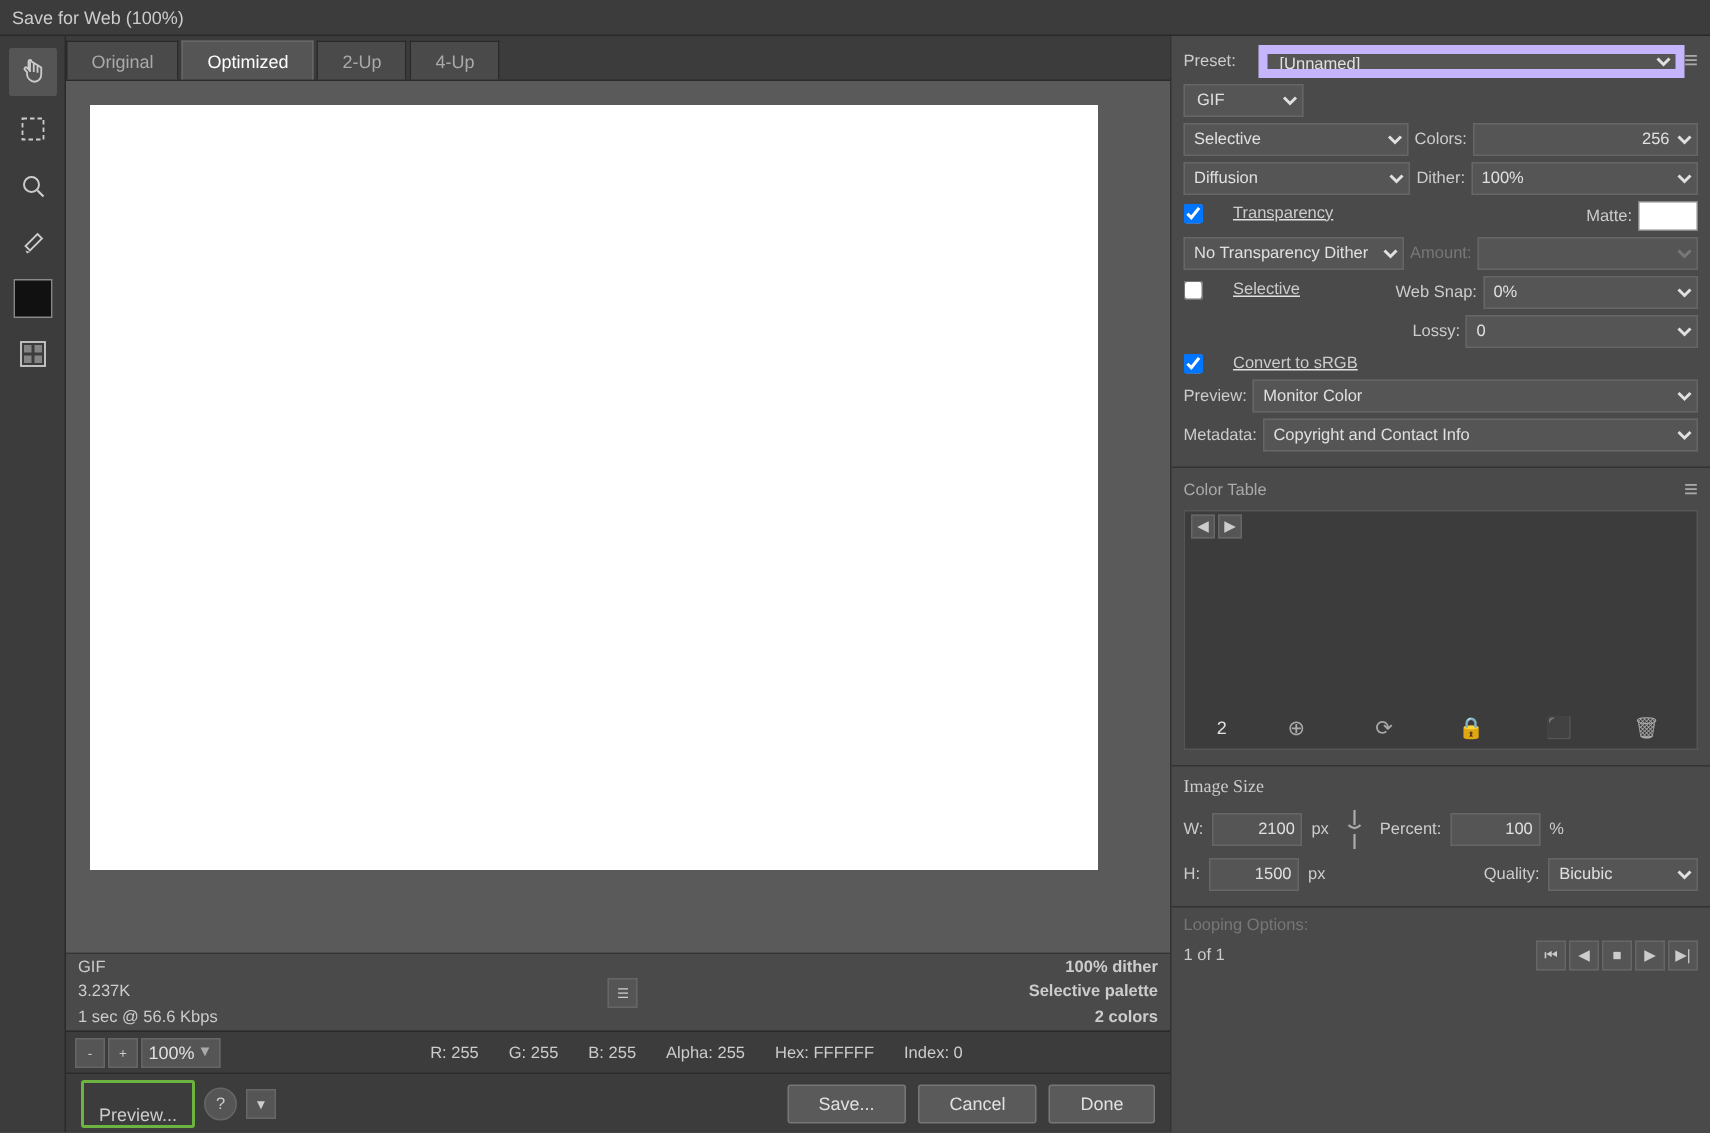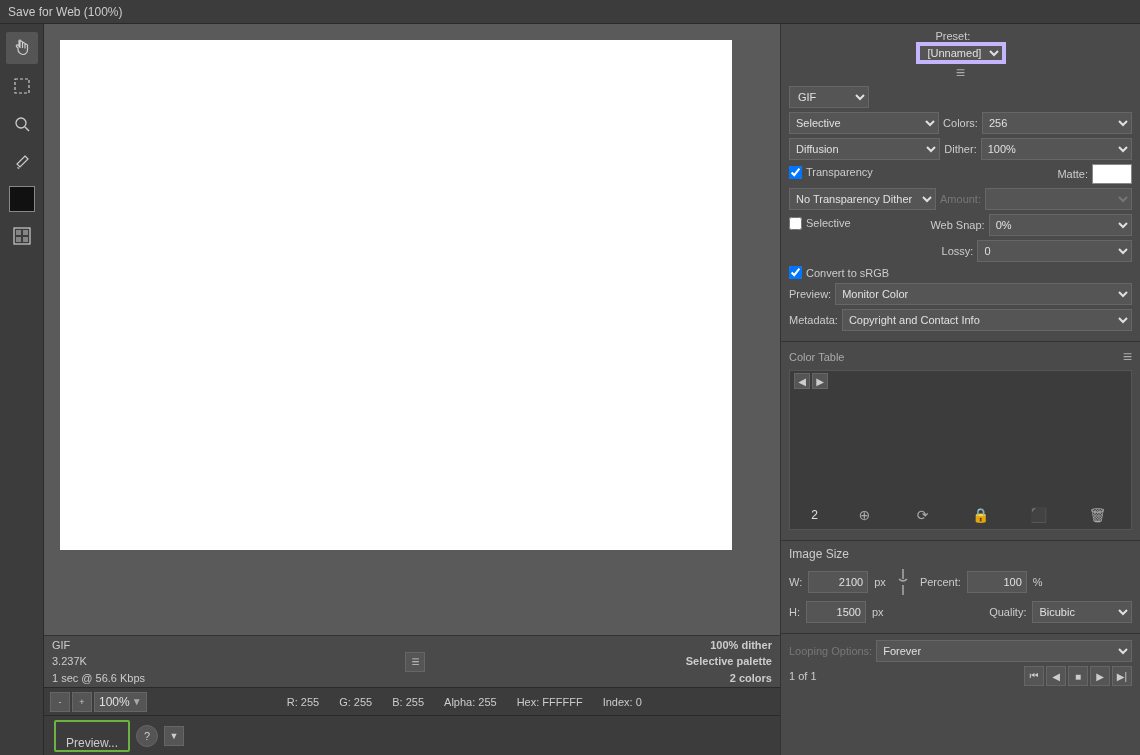--- a/index.html
+++ b/index.html
@@ -205,31 +205,30 @@
     }
     .right-section {
       padding: 6px 8px;
       border-bottom: 1px solid #333;
     }
     .preset-row {
       display: flex;
       align-items: center;
       justify-content: space-between;
       margin-bottom: 4px;
-      flex-direction: column;
     }
     .preset-label {
       font-size: 11px;
       color: #ccc;
       width: 50px;
     }
     .preset-select {
       flex: 1;
       background: #555;
-      border: 4px solid #c4b5fd;
+      border: 6px solid #c4b5fd;
       color: #e0e0e0;
       height: 22px;
       font-size: 11px;
       padding: 0 4px;
     }
     .format-row {
       margin-bottom: 4px;
     }
     .setting-row {
       display: flex;
@@ -256,23 +255,23 @@
       border: 1px solid #666;
       color: #e0e0e0;
       height: 22px;
       font-size: 11px;
       padding: 0 4px;
       width: 60px;
       text-align: right;
     }
     .checkbox-row {
       display: flex;
-      align-items: center;
-      gap: 4px;
+      gap: 20px;
       margin-bottom: 4px;
+      text-decoration: underline;
     }
     .checkbox-row input[type=checkbox] {
       width: 13px;
       height: 13px;
       cursor: pointer;
     }
     .matte-box {
       width: 40px;
       height: 20px;
       background: white;
@@ -337,20 +336,21 @@
       justify-content: center;
     }
     .image-size-section {
       padding: 6px 8px;
       border-bottom: 1px solid #333;
     }
     .image-size-title {
       font-size: 12px;
       color: #ccc;
       margin-bottom: 6px;
+      font-family: Liberation Serif, serif;
     }
     .animation-section {
       padding: 6px 8px;
     }
     .animation-title {
       font-size: 12px;
       color: #ccc;
       margin-bottom: 4px;
     }
     .anim-row {
@@ -450,20 +450,34 @@
         <rect x="3" y="3" width="5" height="5" fill="#ccc" opacity="0.5"></rect>
         <rect x="10" y="3" width="5" height="5" fill="#ccc" opacity="0.5"></rect>
         <rect x="3" y="10" width="5" height="5" fill="#ccc" opacity="0.5"></rect>
         <rect x="10" y="10" width="5" height="5" fill="#ccc" opacity="0.5"></rect>
       </svg>
     </button>
   </div>
 
   <div class="center-panel">
 
+    <div class="tabs-bar">
+      <div class="tab">
+        <span>Original</span>
+      </div>
+      <div class="tab active">
+        <span>Optimized</span>
+      </div>
+      <div class="tab">
+        <span>2-Up</span>
+      </div>
+      <div class="tab">
+        <span>4-Up</span>
+      </div>
+    </div>
 
     <div class="canvas-area">
       <div class="canvas-content"></div>
     </div>
 
     <div class="canvas-info-bar">
       <div class="canvas-info-left">
         <div>GIF</div>
         <div>3.237K</div>
         <div>1 sec @ 56.6 Kbps</div>
@@ -516,20 +530,31 @@
     </div>
 
     <div class="bottom-actions">
       <div style="display:flex;align-items:center;gap:6px;">
         <button class="preview-btn">
           <span>Preview...</span>
         </button>
         <div class="help-btn">?</div>
         <button class="small-btn">▼</button>
       </div>
+      <div style="display:flex;gap:8px;align-items:center;">
+        <button class="action-btn">
+          <span>Save...</span>
+        </button>
+        <button class="action-btn">
+          <span>Cancel</span>
+        </button>
+        <button class="action-btn primary">
+          <span>Done</span>
+        </button>
+      </div>
     </div>
 
   </div>
 
   <div class="right-panel">
 
     <div class="right-section">
       <div class="preset-row">
         <span class="preset-label">Preset:</span>
         <select class="preset-select">
@@ -542,21 +567,21 @@
         <select class="full-width-select" style="width:80px;">
           <option value="GIF">GIF</option>
         </select>
       </div>
 
       <div class="setting-row">
         <select class="setting-select">
           <option value="Selective">Selective</option>
         </select>
         <span class="setting-label">Colors:</span>
-        <select class="setting-select" style="width:55px;">
+        <select class="setting-select" style="width:55px;text-align:right;">
           <option value="256">256</option>
         </select>
       </div>
 
       <div class="setting-row">
         <select class="setting-select">
           <option value="Diffusion">Diffusion</option>
         </select>
         <span class="setting-label">Dither:</span>
         <select class="setting-select" style="width:55px;">
@@ -666,23 +691,20 @@
         <span class="setting-label">Quality:</span>
         <select class="setting-select" style="width:80px;">
           <option value="Bicubic">Bicubic</option>
         </select>
       </div>
     </div>
 
     <div class="animation-section">
       <div class="anim-row">
         <span class="setting-label" style="color:#777;">Looping Options:</span>
-        <select class="setting-select">
-          <option value="Forever">Forever</option>
-        </select>
       </div>
       <div style="display:flex;align-items:center;justify-content:space-between;">
         <span class="setting-label">1 of 1</span>
         <div class="anim-controls">
           <button class="anim-btn">⏮</button>
           <button class="anim-btn">◀</button>
           <button class="anim-btn">■</button>
           <button class="anim-btn">▶</button>
           <button class="anim-btn">▶|</button>
         </div>

